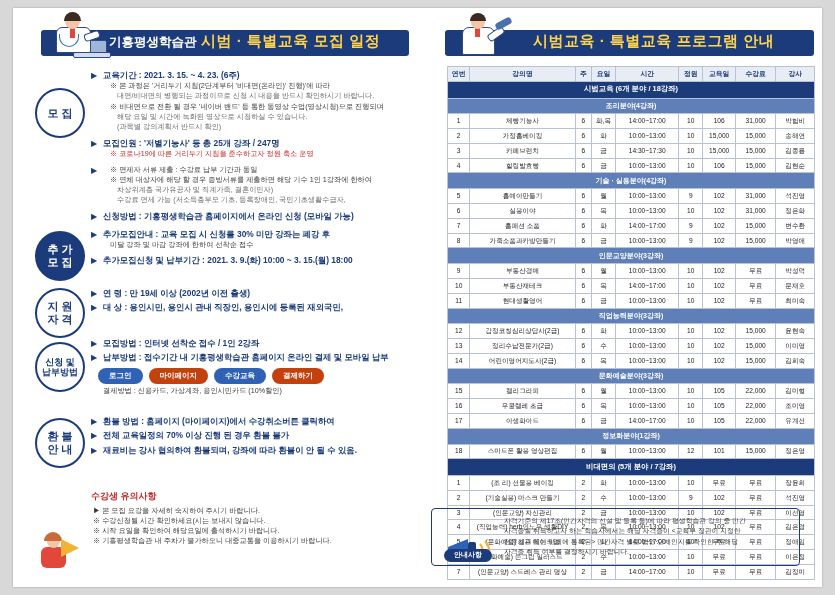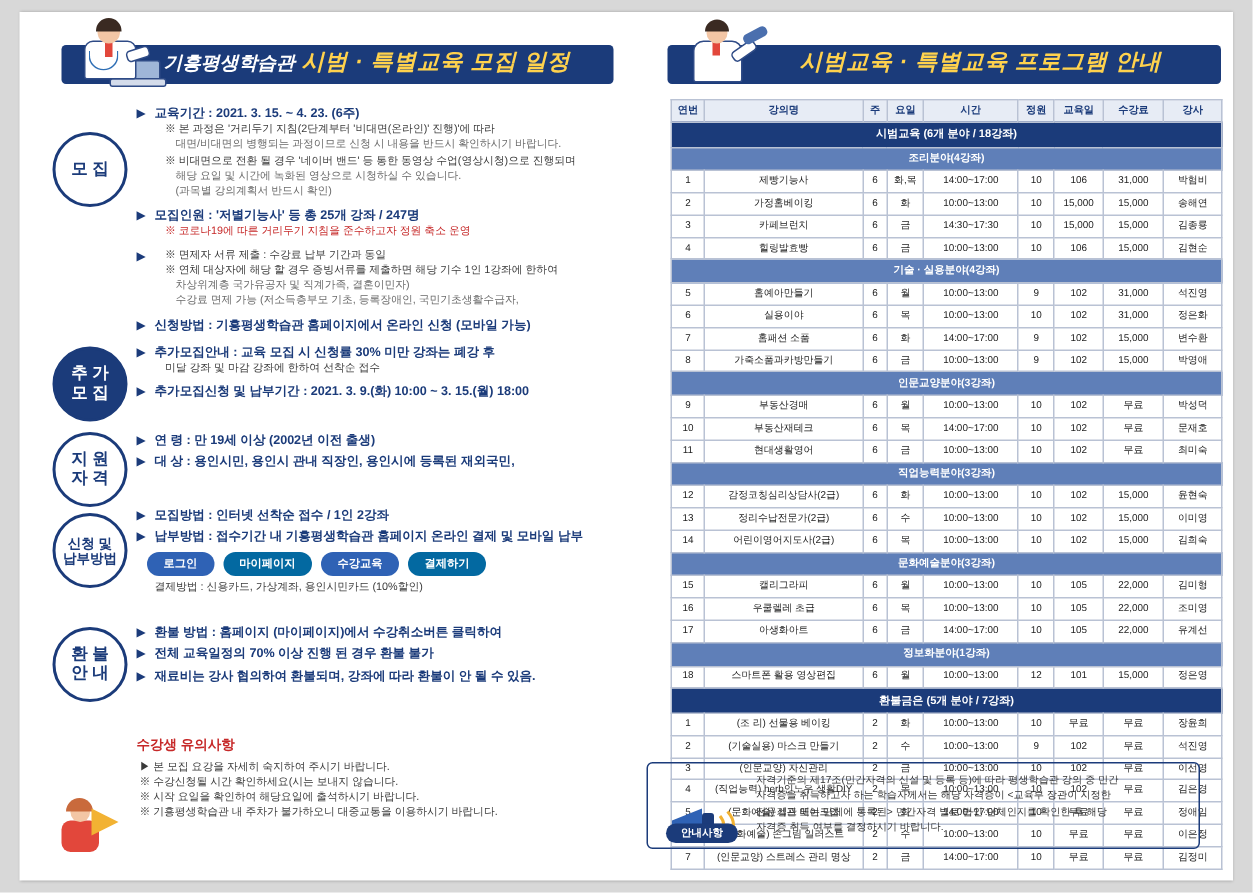--- a/index.html
+++ b/index.html
@@ -11,21 +11,21 @@
   }
   .page{
     position:absolute;left:13px;top:8px;width:809px;height:579px;
     background:#ffffff;
     box-shadow:0 0 2px rgba(0,0,0,.25);
   }
   .col-left{position:absolute;left:0;top:0;width:404px;height:579px;}
   .col-right{position:absolute;left:404px;top:0;width:405px;height:513px;}
 
   
-  .hdr{position:relative;height:58px;font-style:italic;}
+  .hdr{position:relative;height:58px;}
   .hdr-band{
     position:absolute;left:28px;right:8px;top:22px;height:26px;
     background:#1b3b7a;border-radius:3px;
   }
   .hdr-band.right{background:#1b3b7a;}
   .hdr-title{
     position:absolute;left:96px;top:24px;color:#ffffff;
     font-size:15px;font-weight:bold;letter-spacing:.5px;
   }
   .hdr-pre{
@@ -67,21 +67,21 @@
   .t-main{font-size:8.4px;color:#1b3b7a;font-weight:bold;line-height:1.35;}
   .t-sub{font-size:7.2px;color:#3a3a3a;line-height:1.4;padding-left:7px;}
   .t-sub2{font-size:7.2px;color:#6a6a6a;line-height:1.4;padding-left:14px;}
   .red{color:#c62828;}
 
   .pillrow{display:flex;gap:6px;margin:4px 0 2px 7px;}
   .pill{
     background:#2f62b5;color:#fff;font-size:7.5px;font-weight:bold;
     border-radius:9px;padding:3px 11px;
   }
-  .pill.alt{background:#0369a1;}
+  .pill.alt{background:#c2410c;}
 
   .notice-title{color:#c62828;font-size:9px;font-weight:bold;}
   .mega{position:absolute;left:18px;bottom:8px;width:56px;height:52px;}
   .m-head{position:absolute;left:16px;top:8px;width:13px;height:13px;border-radius:50%;background:#f3c6a5;}
   .m-hair{position:absolute;left:13px;top:5px;width:18px;height:9px;border-radius:9px 9px 0 0;background:#c96a3c;}
   .m-body{position:absolute;left:10px;top:20px;width:25px;height:21px;border-radius:6px;background:#e2473b;}
   .m-horn{position:absolute;left:30px;top:12px;width:0;height:0;border-top:9px solid transparent;border-bottom:9px solid transparent;border-left:18px solid #f2b233;}
 
   
   .rgt-body{position:absolute;left:0;top:58px;width:405px;}
@@ -506,21 +506,21 @@
               <td class="name">스마트폰 활용 영상편집</td>
               <td>6</td>
               <td>월</td>
               <td>10:00~13:00</td>
               <td>12</td>
               <td>101</td>
               <td>15,000</td>
               <td>정은영</td>
             </tr>
             <tr class="band">
-              <td colspan="9">환불금은 (5개 분야 / 7강좌)</td>
+              <td colspan="9">비대면의 (5개 분야 / 7강좌)</td>
             </tr>
             <tr>
               <td>1</td>
               <td class="name">(조        리) 선물용 베이킹</td>
               <td>2</td>
               <td>화</td>
               <td>10:00~13:00</td>
               <td>10</td>
               <td>무료</td>
               <td>무료</td>

